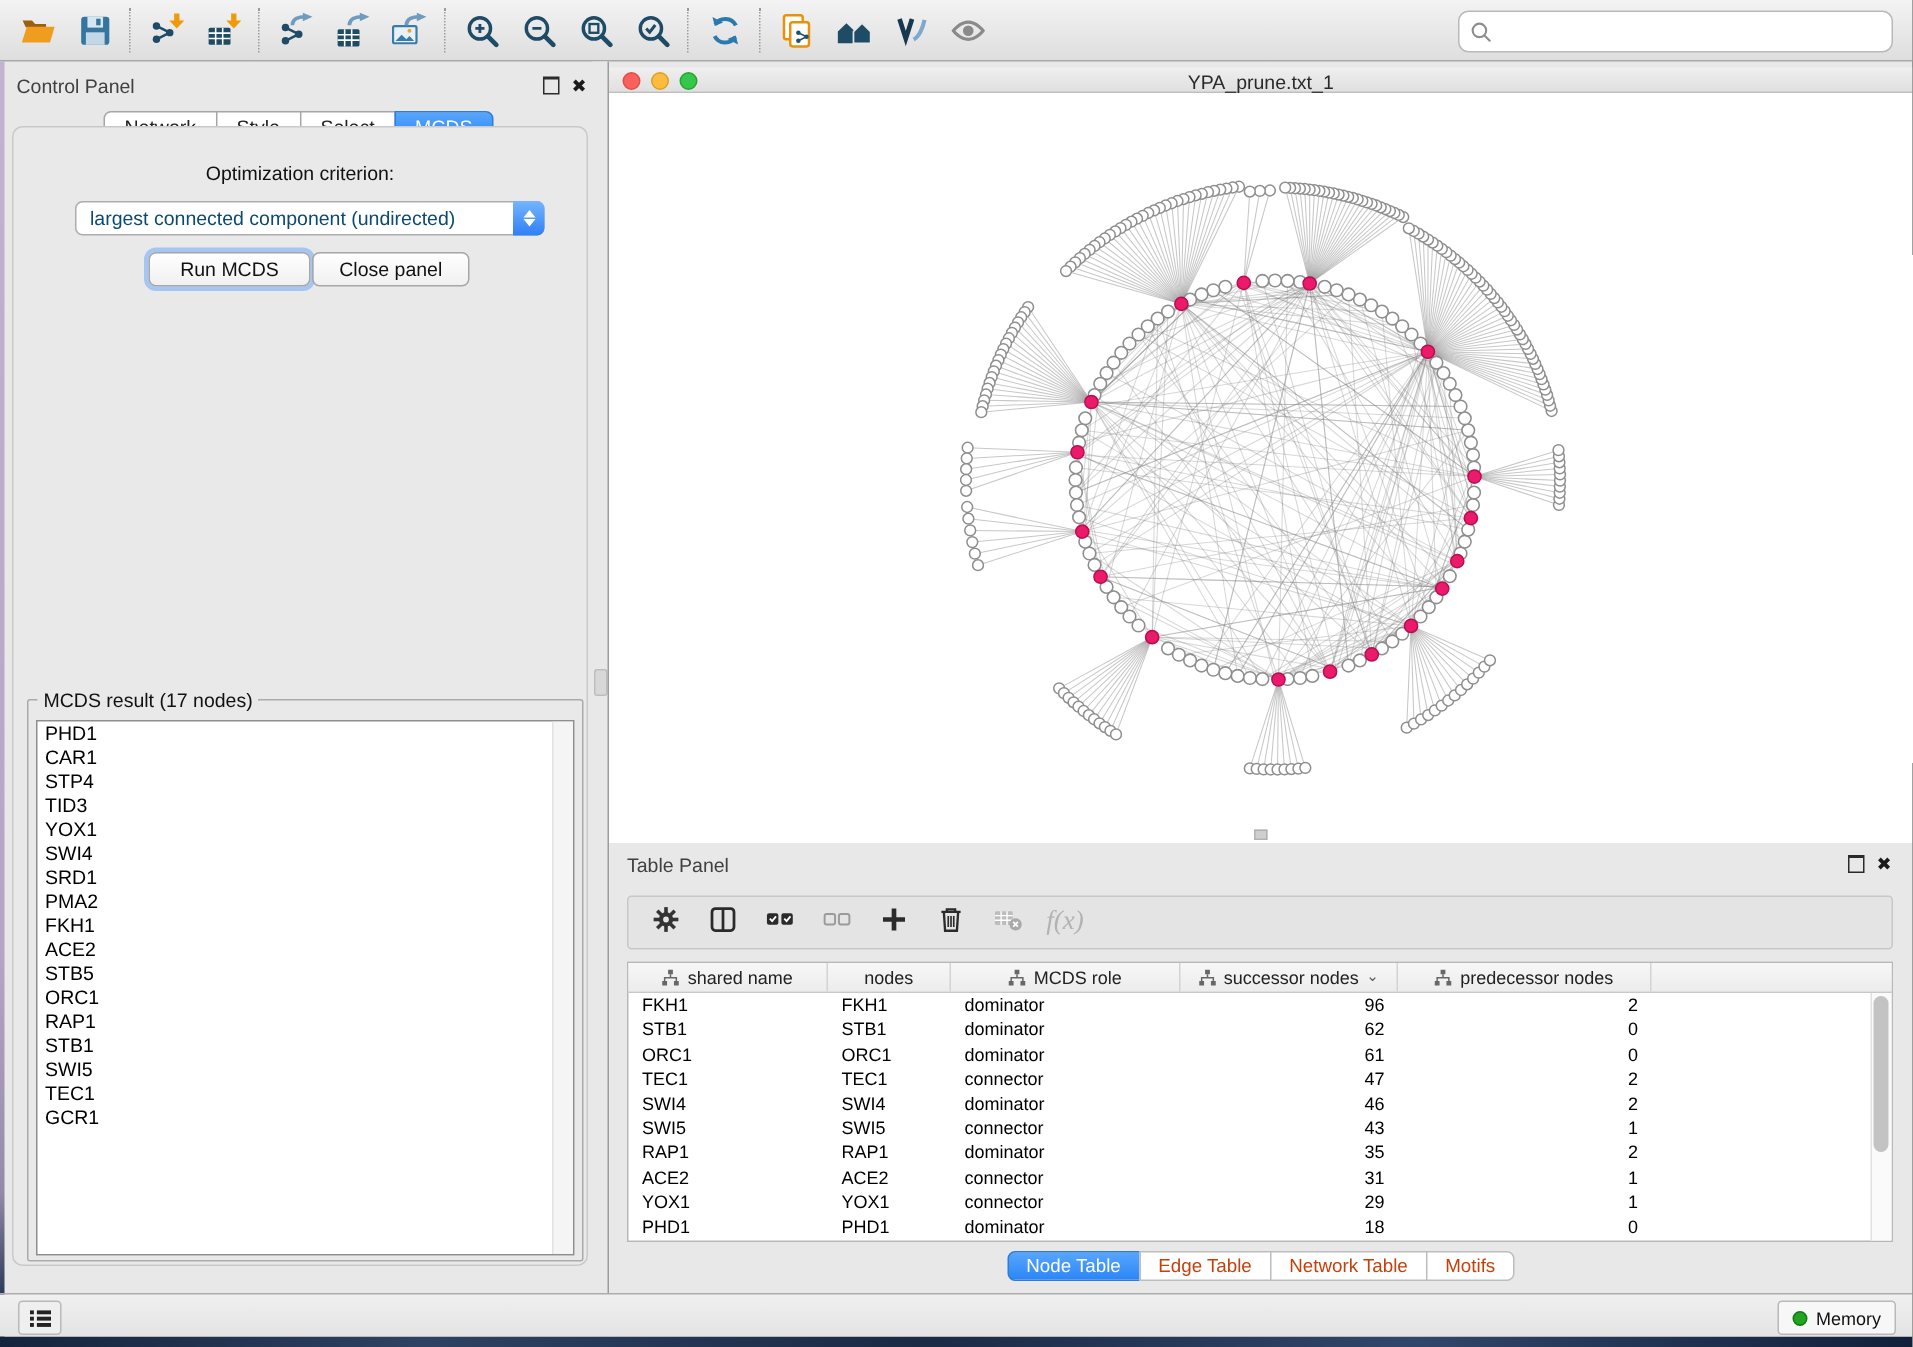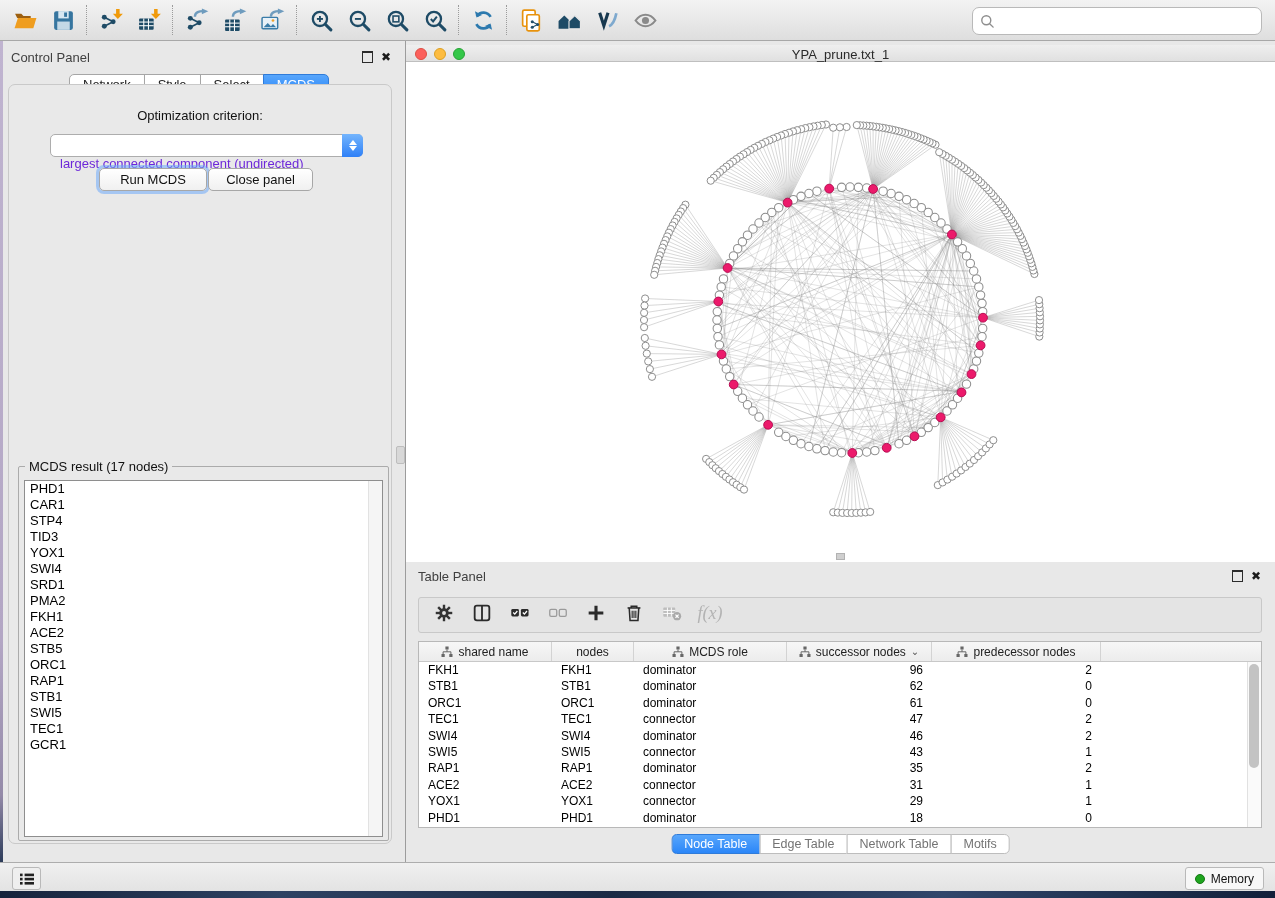--- a/index.html
+++ b/index.html
@@ -29,21 +29,21 @@
   .close-glyph{font-size:12px;font-weight:bold;color:#1b1b1b;line-height:10px;}
   #cp-tabs{position:absolute;left:50%;top:33px;transform:translateX(-50%);display:flex;}
   .seg{border:1px solid #A6A6A6;background:#fff;margin-left:-1px;padding:2px 13px;font-size:13px;color:#222;white-space:nowrap;}
   .seg.first{border-radius:5px 0 0 5px;margin-left:0;}
   .seg.last{border-radius:0 5px 5px 0;}
   .seg.selected{background:linear-gradient(#57A6FC,#2B86F8);border-color:#2F7BD9;color:#fff;}
   #cp-inner{position:absolute;left:5px;top:43px;width:382px;height:758px;background:#E9E9E9;
             border:1px solid #C9C9C9;border-radius:7px;}
   #opt-label{position:absolute;left:0;width:100%;top:23px;text-align:center;font-size:13px;color:#111;}
   #combo{position:absolute;left:41px;top:49px;width:313px;height:23px;background:#fff;border:1px solid #ADADAD;border-radius:5px;box-sizing:border-box;}
-  #combo-text{position:absolute;left:9px;top:0;line-height:21px;font-size:13px;color:#6d28d9;white-space:nowrap;margin-top:18px;}
+  #combo-text{position:absolute;left:9px;top:0;line-height:21px;font-size:13px;color:#0c4a6e;white-space:nowrap;}
   #combo-stepper{position:absolute;right:-1px;top:-1px;width:21px;height:23px;border-radius:0 5px 5px 0;
                  background:linear-gradient(#74B5FD,#2F80F7);display:flex;flex-direction:column;align-items:center;justify-content:center;gap:1px;}
   .chev{width:0;height:0;border-left:4px solid transparent;border-right:4px solid transparent;}
   .chev.up{border-bottom:5px solid #fff;}
   .chev.down{border-top:5px solid #fff;}
   .push-btn{position:absolute;top:83px;height:23px;background:linear-gradient(#FFFFFF,#F0F0F0);
             border:1px solid #A7A7A7;border-radius:5px;font-size:13px;color:#111;
             display:flex;align-items:center;justify-content:center;box-sizing:border-box;}
   #run-btn{left:90px;width:108px;box-shadow:0 0 0 3px rgba(110,170,250,.55);}
   #closepanel-btn{left:199px;width:105px;}
@@ -79,21 +79,21 @@
   .hcell{position:absolute;top:0;height:19px;border-right:1px solid #D3D3D3;display:flex;align-items:center;justify-content:center;gap:5px;font-size:12px;color:#222;box-sizing:border-box;}
   .sort-chev{font-size:10px;color:#555;}
   #tbl-rows{position:absolute;left:0;top:20px;right:14px;bottom:0;overflow:hidden;}
   .trow{position:absolute;left:0;width:100%;height:17px;}
   .tcell{position:absolute;top:0;height:17px;line-height:17px;font-size:12px;color:#000;box-sizing:border-box;white-space:nowrap;}
   .tcell.num{text-align:right;padding-right:9px;}
   .tcell.txt{padding-left:9px;}
   #tbl-scroll{position:absolute;right:0;top:20px;bottom:0;width:14px;background:#FAFAFA;border-left:1px solid #E1E1E1;box-sizing:border-box;}
   #tbl-thumb{position:absolute;left:1px;top:2px;width:10px;height:104px;background:#C3C3C3;border-radius:6px;}
   #tp-tabs{position:absolute;left:50%;top:272px;transform:translateX(-50%);display:flex;}
-  .tp-tab{border:1px solid #BDBDBD;background:#fff;margin-left:-1px;padding:2px 12px;font-size:12.5px;color:#737373;white-space:nowrap;}
+  .tp-tab{border:1px solid #BDBDBD;background:#fff;margin-left:-1px;padding:2px 12px;font-size:12.5px;color:#c2410c;white-space:nowrap;}
   .tp-tab.first{border-radius:5px 0 0 5px;margin-left:0;}
   .tp-tab.last{border-radius:0 5px 5px 0;}
   .tp-tab.selected{background:linear-gradient(#57A6FC,#2B86F8);border-color:#2F7BD9;color:#fff;}
   
   #status-bar{position:absolute;left:0;top:862px;width:1275px;height:29px;background:linear-gradient(#F0F0F0,#E3E3E3);border-top:1px solid #ADADAD;box-sizing:border-box;}
   #list-btn{position:absolute;left:12px;top:4px;width:27px;height:21px;background:#EFEFEF;border:1px solid #B9B9B9;border-radius:3px;display:flex;align-items:center;justify-content:center;}
   #memory-btn{position:absolute;right:11px;top:4px;height:21px;padding:0 9px;background:#F7F7F7;border:1px solid #B9B9B9;border-radius:3px;display:flex;align-items:center;gap:6px;font-size:12px;color:#111;}
   #memory-dot{width:10px;height:10px;border-radius:50%;background:#1FA51F;border:1px solid #157815;box-sizing:border-box;}
 </style>
 </head>

